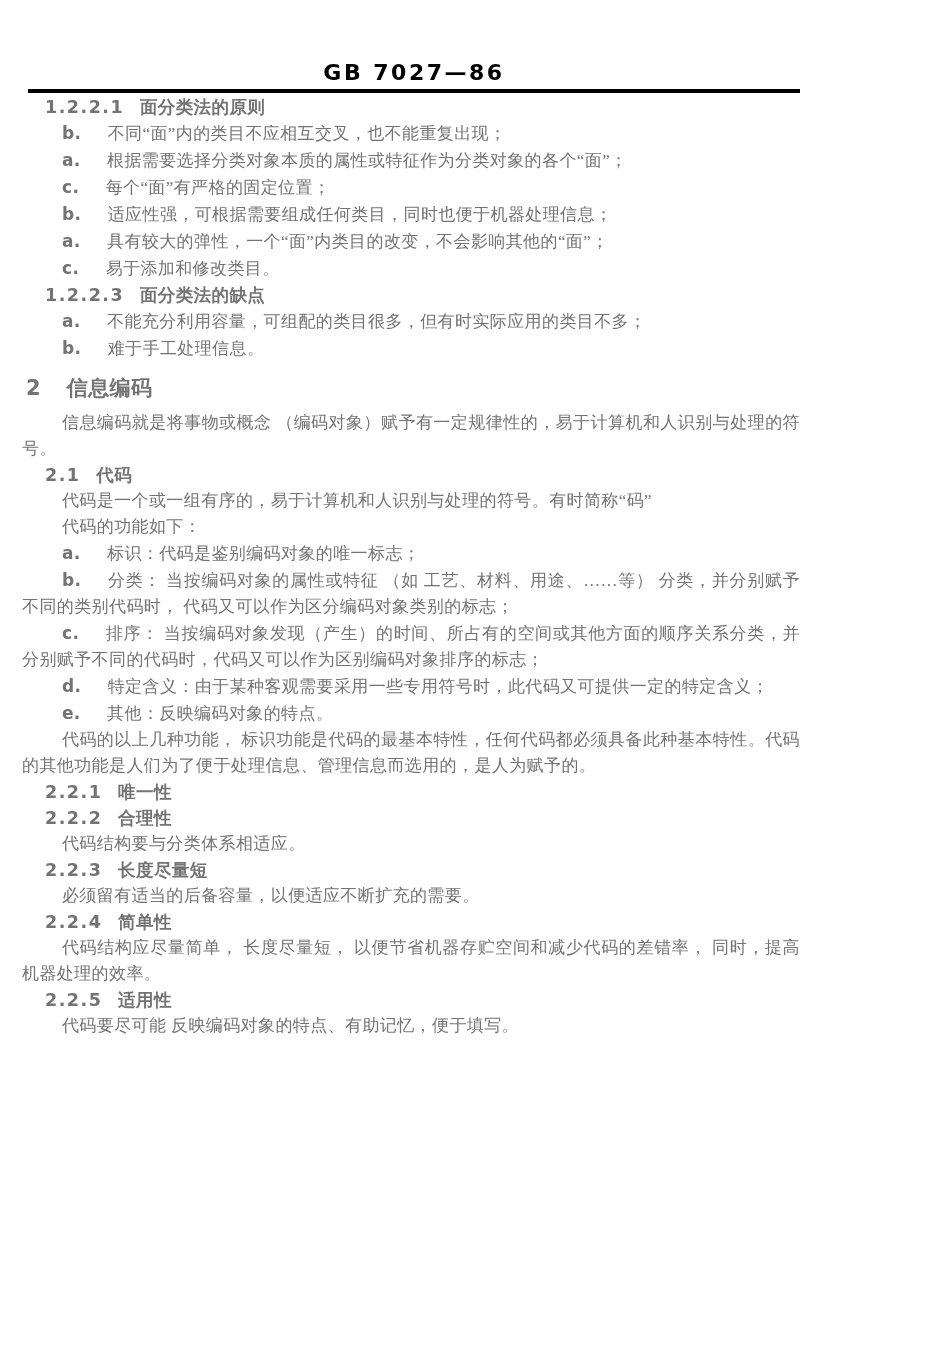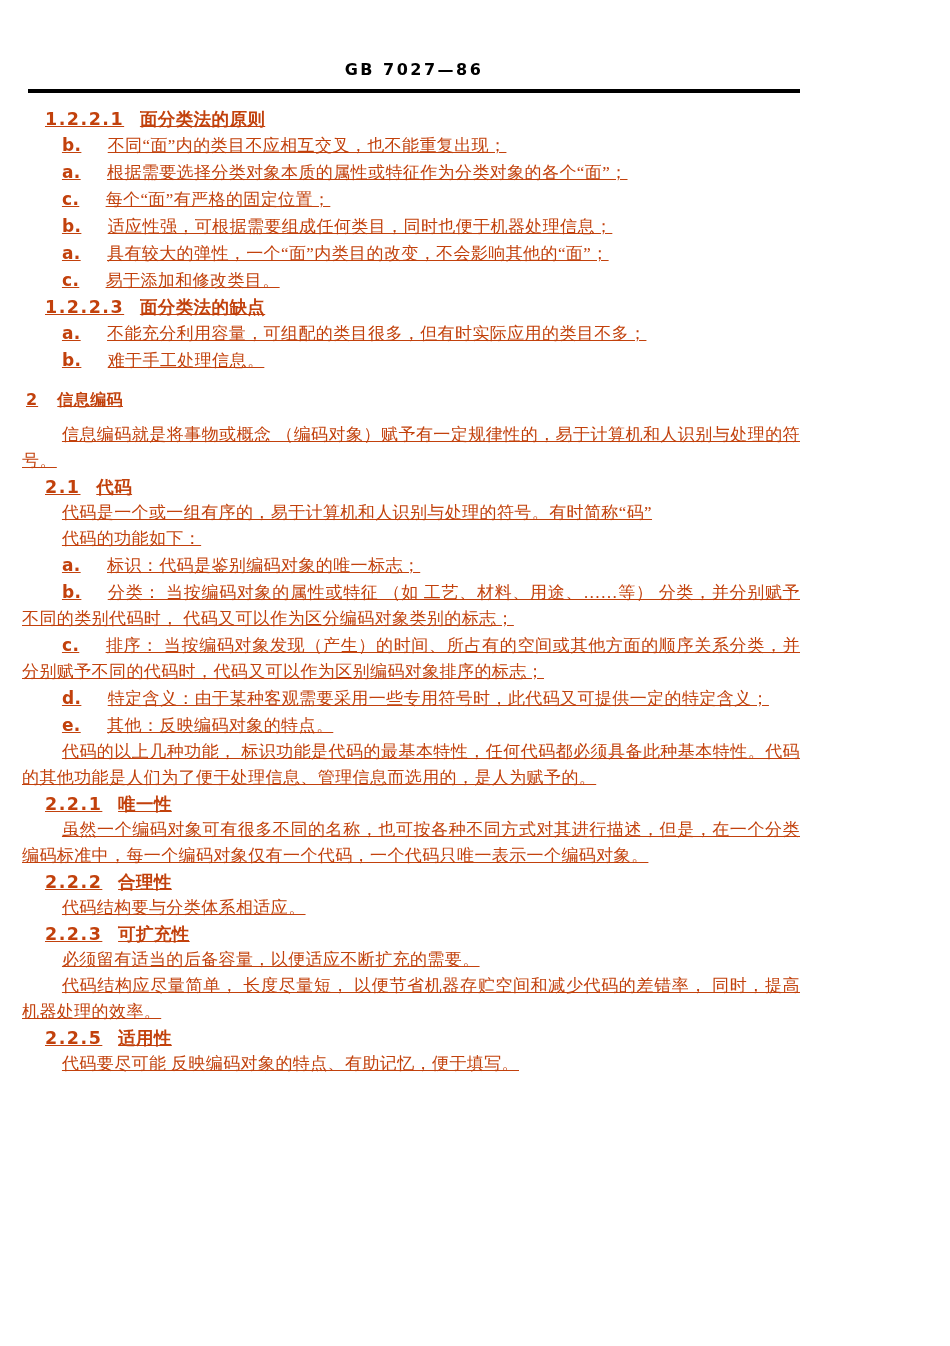--- a/index.html
+++ b/index.html
@@ -16,50 +16,49 @@
     color: #0b0b0b;
   }
   .doc-header {
     position: absolute;
     top: 60px;
     left: 28px;
     width: 772px;
     text-align: center;
     font-family: "DejaVu Sans", "Liberation Sans", sans-serif;
     font-weight: bold;
-    font-size: 16px;
+    font-size: 22px;
     letter-spacing: 2.5px;
     color: #000;
   }
   .header-rule {
     position: absolute;
     top: 89px;
     left: 28px;
     width: 772px;
     height: 4px;
     background: #000;
   }
   .content {
     position: absolute;
-    top: 106px;
+    top: 94px;
     left: 22px;
     width: 778px;
     font-family: "Liberation Serif", "DejaVu Serif", serif;
     font-size: 17px;
     line-height: 26px;
     letter-spacing: 0.4px;
     text-align: justify;
-    color: #c2410c;
-    text-decoration: underline;
+    color: #737373;
   }
   .content > div { margin: 0; }
   .h1 {
     font-family: "DejaVu Sans", "Liberation Sans", sans-serif;
     font-weight: bold;
-    font-size: 16px;
+    font-size: 21px;
     margin: 13px 0 9px 4px !important;
     text-align: left;
   }
   .h1 .num { margin-right: 1.2em; letter-spacing: 1px; }
   .h2, .h3 {
     font-family: "DejaVu Sans", "Liberation Sans", sans-serif;
     font-weight: bold;
     font-size: 17.5px;
     margin-left: 23px !important;
     text-align: left;
@@ -95,22 +94,22 @@
       <div class="h2"><span class="num">2.1</span><span>代码</span></div>
       <div class="p"><span>代码是一个或一组有序的，易于计算机和人识别与处理的符号。有时简称“码”</span></div>
       <div class="p"><span>代码的功能如下：</span></div>
       <div class="li"><b class="lbl">a.</b><span>标识：代码是鉴别编码对象的唯一标志；</span></div>
       <div class="li"><b class="lbl">b.</b><span>分类： 当按编码对象的属性或特征 （如 工艺、材料、用途、……等） 分类，并分别赋予不同的类别代码时， 代码又可以作为区分编码对象类别的标志；</span></div>
       <div class="li"><b class="lbl">c.</b><span>排序： 当按编码对象发现（产生）的时间、所占有的空间或其他方面的顺序关系分类，并分别赋予不同的代码时，代码又可以作为区别编码对象排序的标志；</span></div>
       <div class="li"><b class="lbl">d.</b><span>特定含义：由于某种客观需要采用一些专用符号时，此代码又可提供一定的特定含义；</span></div>
       <div class="li"><b class="lbl">e.</b><span>其他：反映编码对象的特点。</span></div>
       <div class="p"><span>代码的以上几种功能， 标识功能是代码的最基本特性，任何代码都必须具备此种基本特性。代码的其他功能是人们为了便于处理信息、管理信息而选用的，是人为赋予的。</span></div>
       <div class="h3"><span class="num">2.2.1</span><span>唯一性</span></div>
-      <div class="p"><span>虽然一个编码对象可有很多不同的名称，也可按各种不同方式对其进行描述，但是，在一个分类编码标准中，每一个编码对象仅有一个代码，一个代码只唯一表示一个编码对象。</span></div>
       <div class="h3"><span class="num">2.2.2</span><span>合理性</span></div>
       <div class="p"><span>代码结构要与分类体系相适应。</span></div>
-      <div class="h3"><span class="num">2.2.3</span><span>可扩充性</span></div>
+      <div class="h3"><span class="num">2.2.3</span><span>长度尽量短</span></div>
       <div class="p"><span>必须留有适当的后备容量，以便适应不断扩充的需要。</span></div>
+      <div class="h3"><span class="num">2.2.4</span><span>简单性</span></div>
       <div class="p"><span>代码结构应尽量简单， 长度尽量短， 以便节省机器存贮空间和减少代码的差错率， 同时，提高机器处理的效率。</span></div>
       <div class="h3"><span class="num">2.2.5</span><span>适用性</span></div>
       <div class="p"><span>代码要尽可能 反映编码对象的特点、有助记忆，便于填写。</span></div>
     </div>
 </div>
 
 </body></html>

